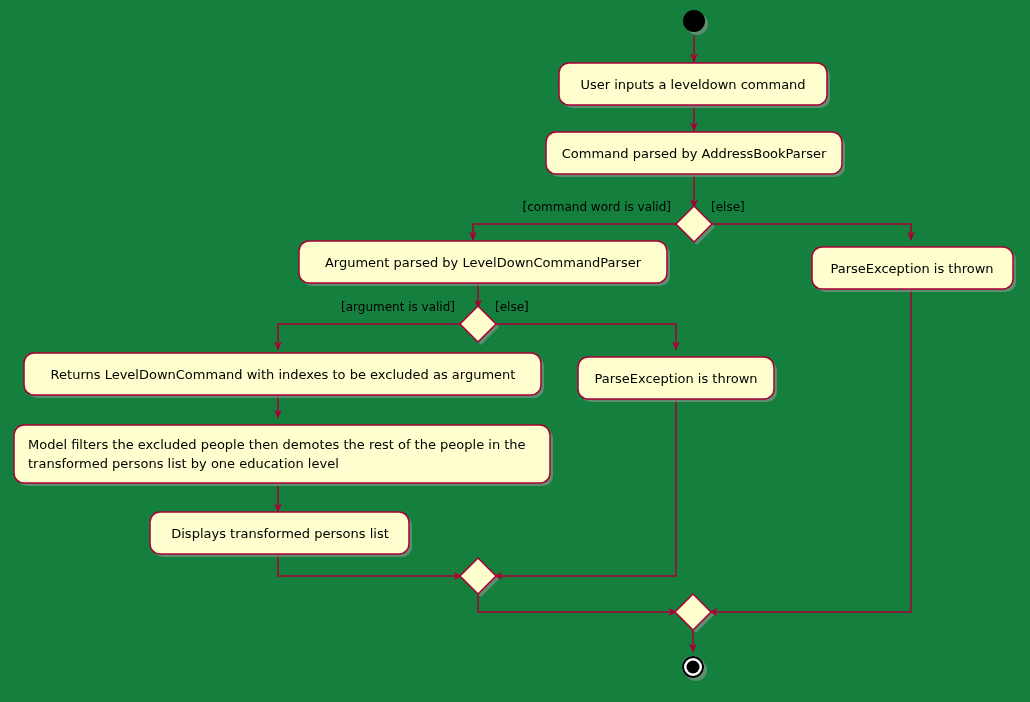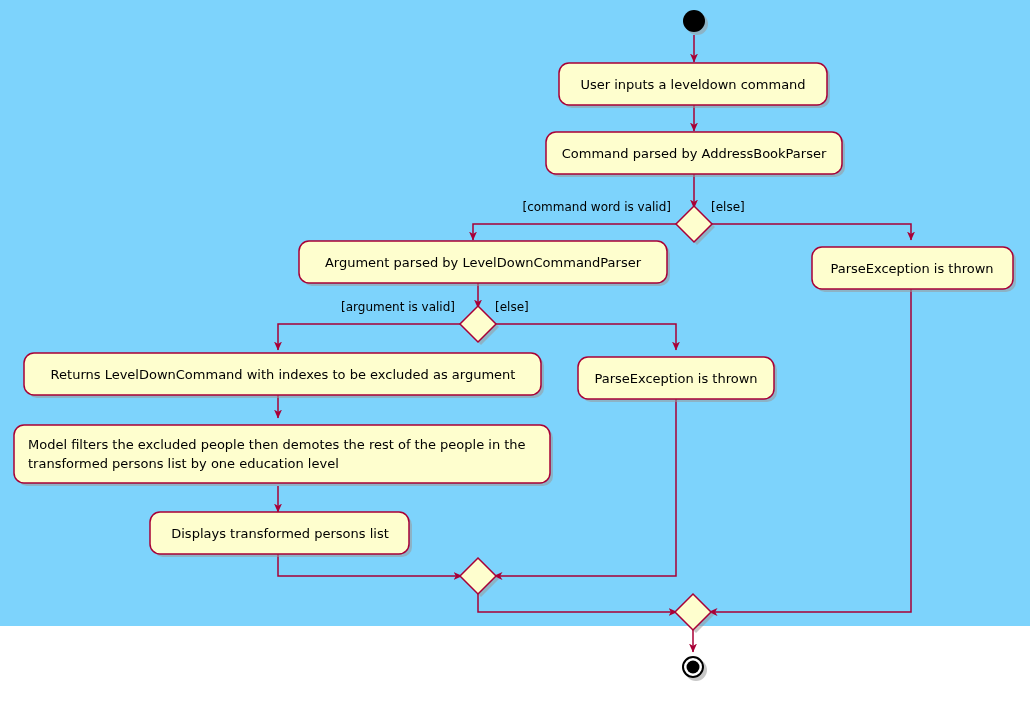--- a/index.html
+++ b/index.html
@@ -9,22 +9,22 @@
   }
   body {
     width: 1030px;
     height: 702px;
     overflow: hidden;
     font-family: "DejaVu Sans", sans-serif;
   }
   #diagram-canvas {
     position: relative;
     width: 1030px;
-    height: 626px;
-    background: #7dd3fc;
+    height: 702px;
+    background: #15803d;
   }
   svg#uml {
     display: block;
     width: 1030px;
     height: 702px;
   }
   .act-text {
     font-family: "DejaVu Sans", sans-serif;
     font-size: 13px;
     fill: #000000;

